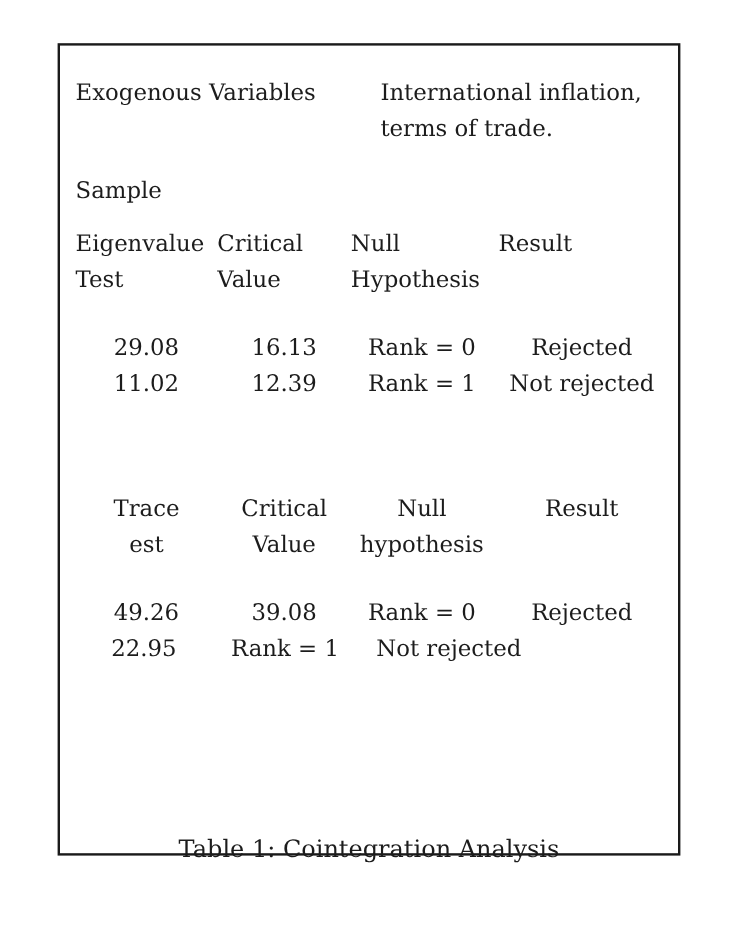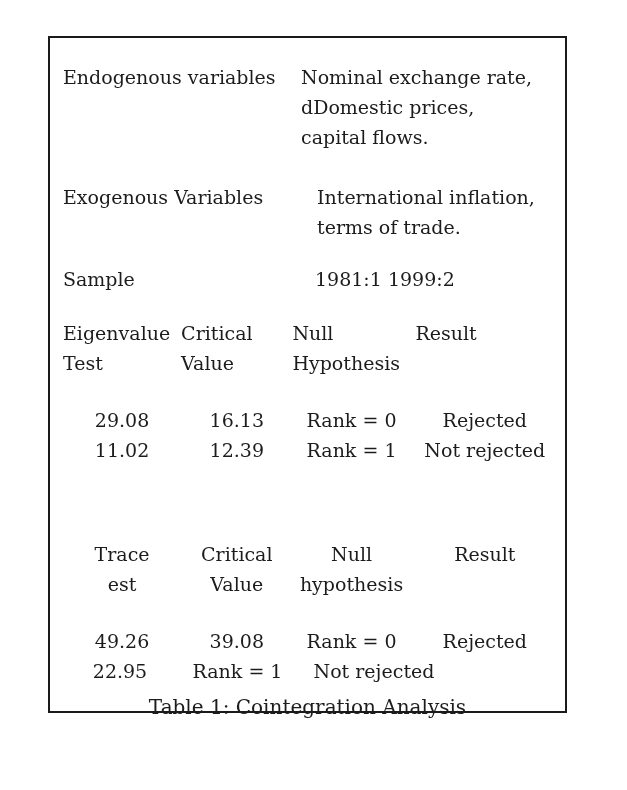--- a/index.html
+++ b/index.html
@@ -24,21 +24,21 @@
     height: 677px;
     border: 2px solid #1a1a1a;
     box-sizing: border-box;
     padding: 24px 6px 0 13px;
   }
   .def { display: flex; }
   .def .label { width: 238px; flex: none; }
   .def .value { flex: 1; }
   .def-endo { margin-bottom: 30px; }
   .def-exo  { margin-bottom: 22px; gap: 16px; }
-  .def-sample { margin-bottom: 24px; gap: 14px; }
+  .def-sample { margin-bottom: 14px; }
 
   .trow { display: flex; }
   .cell { box-sizing: border-box; }
   .c1 { width: 121px; }
   .c2 { width: 114px; }
   .c3 { width: 121px; }
   .c4 { width: 152px; }
   .left   { text-align: left; }
   .center { text-align: center; }
 
@@ -53,42 +53,31 @@
     width: 519px;
     text-align: center;
     font-size: 20px;
   }
 </style>
 </head>
 <body>
 
 <div class="frame">
 
-  <div class="def def-endo">
-    <div class="label">Endogenous variables</div>
-    <div class="value">
-      <div>Nominal exchange rate,</div>
-      <div>dDomestic prices,</div>
-      <div>capital flows.</div>
-    </div>
-  </div>
 
   <div class="def def-exo">
     <div class="label">Exogenous Variables</div>
     <div class="value">
       <div>International inflation,</div>
       <div>terms of trade.</div>
     </div>
   </div>
 
   <div class="def def-sample">
     <div class="label">Sample</div>
-    <div class="value">
-      <div>1981:1 1999:2</div>
-    </div>
   </div>
 
   <div class="tbl tbl-eigen">
     <div class="trow header">
       <div class="cell c1 left">
         <div>Eigenvalue</div>
         <div>Test</div>
       </div>
       <div class="cell c2 left">
         <div>Critical</div>

